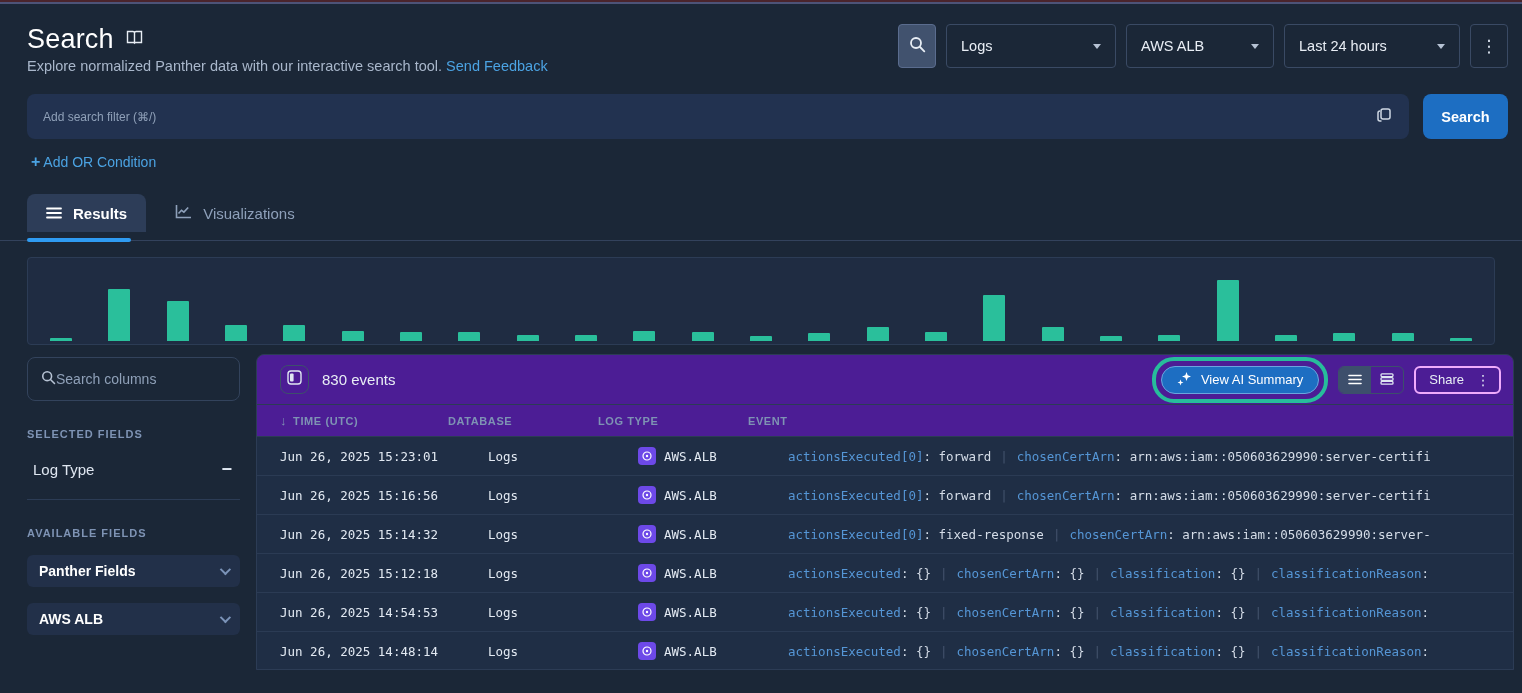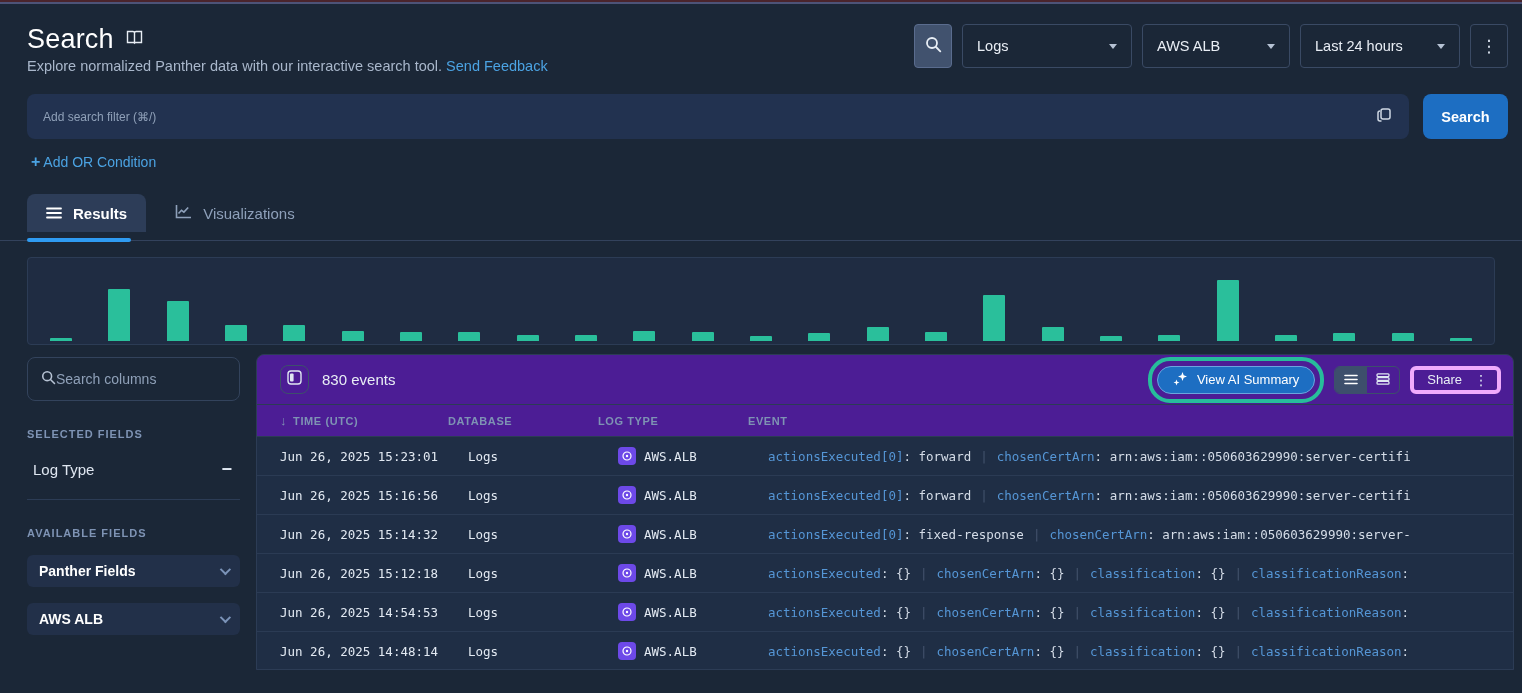--- a/index.html
+++ b/index.html
@@ -16,21 +16,21 @@
   .app-header{display:flex;justify-content:space-between;align-items:flex-start;padding:20px 14px 0 27px;}
   .title-row{display:flex;align-items:center;gap:12px;}
   .page-title{font-size:27px;font-weight:500;color:#fff;letter-spacing:.2px;}
   .subtitle{margin-top:3px;font-size:14.5px;color:#a9b7cb;}
   .subtitle .link{color:#4ba3e3;}
   .header-controls{display:flex;align-items:center;gap:10px;}
   .hdr-search-btn{width:38px;height:44px;background:#41526e;border:1px solid #5a6c8e;border-radius:4px;
     display:flex;align-items:center;justify-content:center;}
   .select{height:44px;border:1px solid #3a4a64;border-radius:4px;display:flex;align-items:center;
     justify-content:space-between;padding:0 14px;font-size:14.5px;color:#e9eef5;background:transparent;}
-  .sel-logs{width:170px;} .sel-logtype{width:148px;} .sel-time{width:160px;}
+  .sel-logs{width:170px;} .sel-logtype{width:148px;} .sel-time{width:176px;}
   .caret{width:0;height:0;border-left:4.5px solid transparent;border-right:4.5px solid transparent;border-top:5.5px solid #b6c2d4;}
   .kebab-btn{width:38px;height:44px;border:1px solid #3a4a64;border-radius:4px;display:flex;align-items:center;justify-content:center;}
   .kebab-glyph{color:#dfe7f2;font-size:17px;line-height:1;letter-spacing:0;}
 
   
   .filter-row{display:flex;gap:14px;margin:20px 14px 0 27px;align-items:center;}
   .filter-input{flex:1;height:45px;background:#223250;border-radius:8px;display:flex;align-items:center;padding:0 16px;}
   .placeholder{color:#8fa0b8;font-size:12px;flex:1;}
   .search-button{width:85px;height:45px;background:#1d6ec2;border:none;border-radius:8px;color:#fff;
     font-size:14.5px;font-weight:600;font-family:inherit;}
@@ -68,35 +68,35 @@
   .toolbar-left{display:flex;align-items:center;gap:13px;}
   .panel-toggle-btn{width:29px;height:29px;border:1px solid #3d4f6c;border-radius:8px;display:flex;align-items:center;justify-content:center;}
   .events-count{font-size:15px;color:#e8eef5;}
   .toolbar-right{display:flex;align-items:center;gap:10px;}
   .ai-ring{border:4px solid #27bd9b;border-radius:22px;padding:5px;display:flex;}
   .ai-btn{height:28px;background:#1d6ec2;border:1px solid #6aa6de;border-radius:14px;color:#fff;font-size:13px;
     display:flex;align-items:center;gap:9px;padding:0 15px;font-weight:500;font-family:inherit;}
   .view-toggle{display:flex;border:1px solid #3d4f6c;border-radius:6px;overflow:hidden;height:28px;}
   .vt-cell{width:32px;display:flex;align-items:center;justify-content:center;}
   .vt-cell.active{background:#3d4f6c;}
-  .share-btn{height:28px;border:4px solid #f0abfc;border-radius:6px;display:flex;align-items:center;padding:0 6px 0 13px;font-size:13px;gap:9px;color:#e8eef5;}
+  .share-btn{height:28px;border:2px solid #f0abfc;border-radius:6px;display:flex;align-items:center;padding:0 6px 0 13px;font-size:13px;gap:9px;color:#e8eef5;}
   .share-kebab{color:#dfe7f2;font-size:14px;line-height:1;padding:0 3px;}
 
   .table-header{height:33px;display:flex;align-items:center;font-size:11px;font-weight:700;letter-spacing:.6px;
     color:#7e93b4;border-top:1px solid #2c3c55;border-bottom:1px solid #2c3c55;flex-shrink:0;}
   .c-time{width:191px;padding-left:23px;display:flex;align-items:center;gap:6px;flex-shrink:0;}
   .c-db{width:150px;flex-shrink:0;}
   .c-lt{width:150px;flex-shrink:0;}
   .c-event{flex:1;}
   .sort-arrow{color:#7e93b4;font-size:13px;font-weight:400;}
 
   .events-body{flex:1;overflow:hidden;}
   .table-row{height:39px;display:flex;align-items:center;border-bottom:1px solid #2b3b54;background:#1f2e45;
     font-family:"DejaVu Sans Mono", monospace;font-size:12.5px;color:#e2e9f2;white-space:nowrap;}
-  .cell-time{width:211px;padding-left:23px;flex-shrink:0;}
+  .cell-time{width:231px;padding-left:23px;flex-shrink:0;}
   .cell-db{width:150px;flex-shrink:0;}
   .cell-lt{width:150px;display:flex;align-items:center;gap:8px;flex-shrink:0;}
   .lt-icon{width:18px;height:18px;border-radius:4px;background:#6d49e8;display:flex;align-items:center;justify-content:center;flex-shrink:0;}
   .cell-event{flex:1;overflow:hidden;}
   .ev-key{color:#5596d6;}
   .ev-val{color:#d5dde8;}
   .ev-pipe{color:#44546e;padding:0 9px;}
 </style>
 </head>
 <body>

